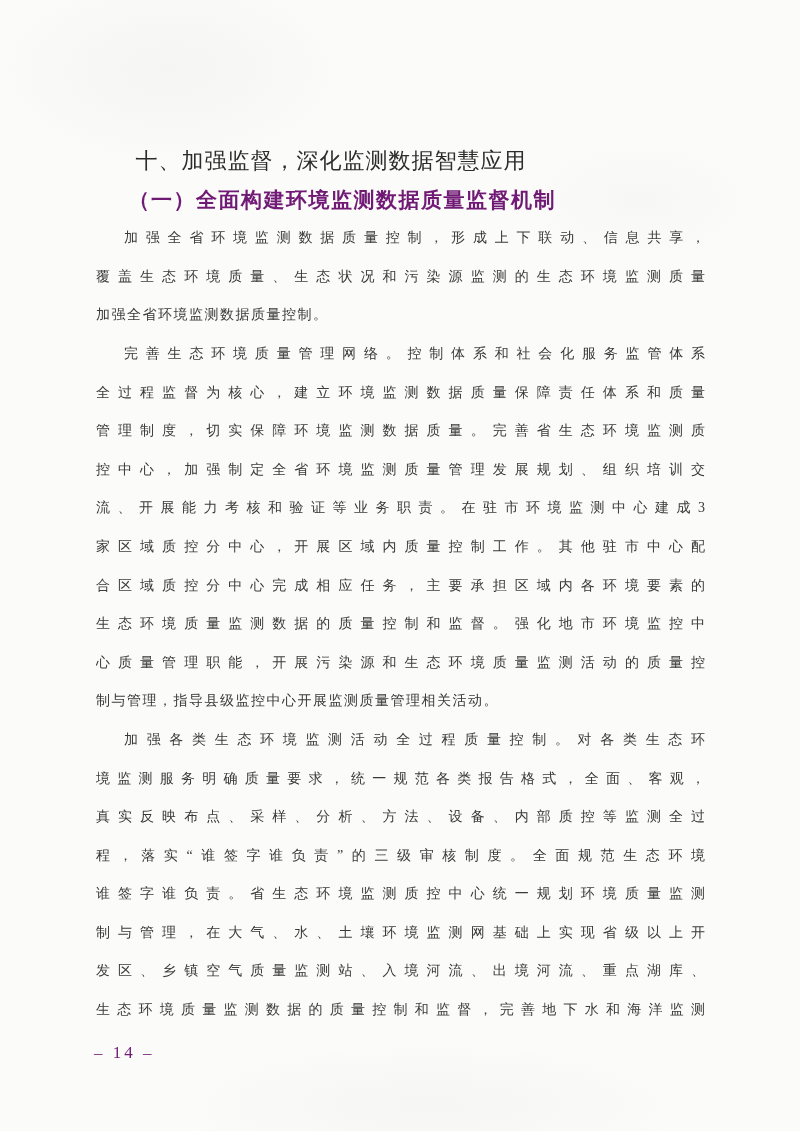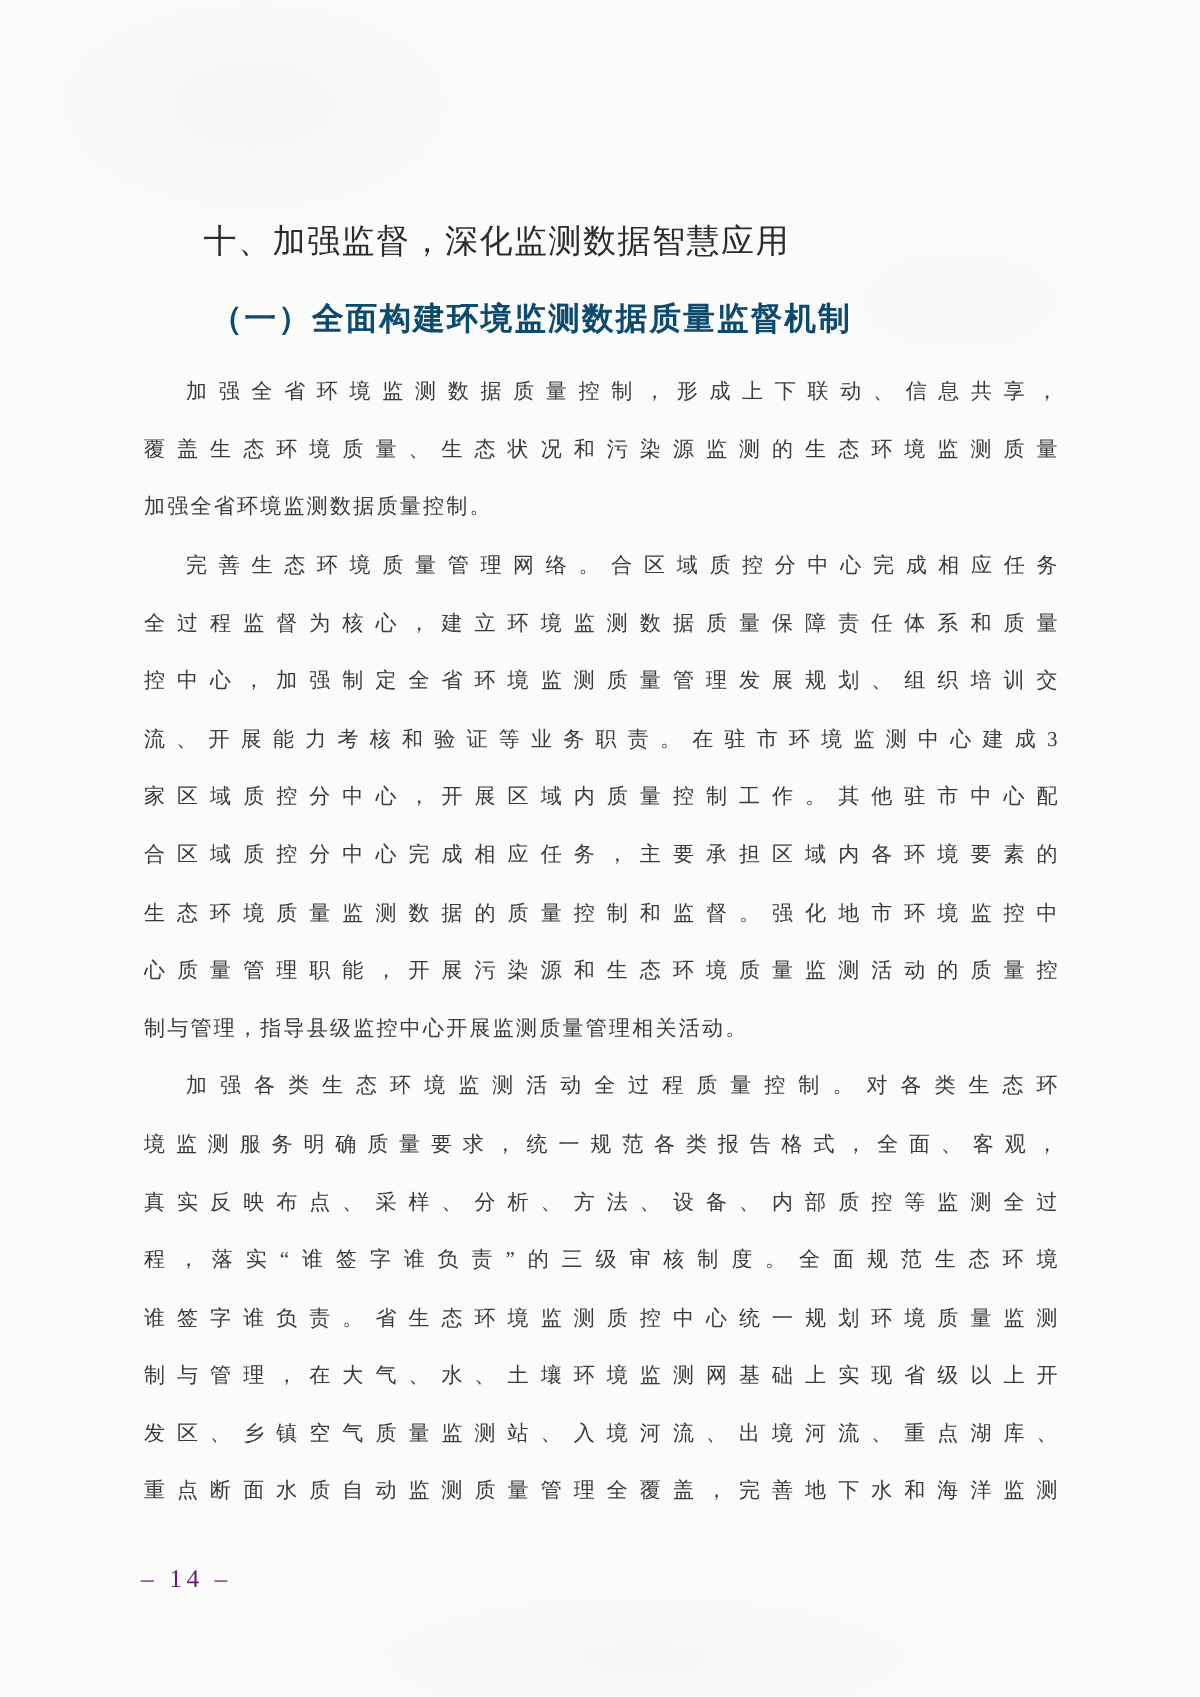--- a/index.html
+++ b/index.html
@@ -43,26 +43,26 @@
     font-weight: 400;
     font-size: 22px;
     line-height: 38.6px;
     height: 38.6px;
     color: var(--heading-color);
     text-indent: 1.8em;
     letter-spacing: 1px;
     white-space: nowrap;
   }
   .subheading {
-    margin: 12px;
+    margin: 0;
     font-weight: 600;
     font-size: 21px;
     line-height: 38.6px;
     height: 38.6px;
-    color: #0c4a6e;
+    color: #701a75;
     text-indent: 1.55em;
     letter-spacing: 1.5px;
     white-space: nowrap;
   }
   .paragraph { margin: 0; }
   .line {
     font-size: 14px;
     line-height: 38.6px;
     height: 38.6px;
     color: var(--body-color);
@@ -94,37 +94,38 @@
   <div class="content">
     <h1 class="heading">十、加强监督，深化监测数据智慧应用</h1>
     <h2 class="subheading">（一）全面构建环境监测数据质量监督机制</h2>
     <div id="paragraphs">
         <div class="paragraph">
           <div class="line first">加强全省环境监测数据质量控制，形成上下联动、信息共享，</div>
           <div class="line">覆盖生态环境质量、生态状况和污染源监测的生态环境监测质量</div>
           <div class="line para-end">加强全省环境监测数据质量控制。</div>
         </div>
         <div class="paragraph">
-          <div class="line first">完善生态环境质量管理网络。合区域质控分中心完成相应任务</div>
+          <div class="line first">完善生态环境质量管理网络。控制体系和社会化服务监管体系</div>
           <div class="line">全过程监督为核心，建立环境监测数据质量保障责任体系和质量</div>
+          <div class="line">管理制度，切实保障环境监测数据质量。完善省生态环境监测质</div>
           <div class="line">控中心，加强制定全省环境监测质量管理发展规划、组织培训交</div>
           <div class="line">流、开展能力考核和验证等业务职责。在驻市环境监测中心建成3</div>
           <div class="line">家区域质控分中心，开展区域内质量控制工作。其他驻市中心配</div>
           <div class="line">合区域质控分中心完成相应任务，主要承担区域内各环境要素的</div>
           <div class="line">生态环境质量监测数据的质量控制和监督。强化地市环境监控中</div>
           <div class="line">心质量管理职能，开展污染源和生态环境质量监测活动的质量控</div>
           <div class="line para-end">制与管理，指导县级监控中心开展监测质量管理相关活动。</div>
         </div>
         <div class="paragraph">
           <div class="line first">加强各类生态环境监测活动全过程质量控制。对各类生态环</div>
           <div class="line">境监测服务明确质量要求，统一规范各类报告格式，全面、客观，</div>
           <div class="line">真实反映布点、采样、分析、方法、设备、内部质控等监测全过</div>
           <div class="line">程，落实“谁签字谁负责”的三级审核制度。全面规范生态环境</div>
           <div class="line">谁签字谁负责。省生态环境监测质控中心统一规划环境质量监测</div>
           <div class="line">制与管理，在大气、水、土壤环境监测网基础上实现省级以上开</div>
           <div class="line">发区、乡镇空气质量监测站、入境河流、出境河流、重点湖库、</div>
-          <div class="line">重点断面水质自动监测质量管理全覆盖，完善地下水和海洋监测</div>
+          <div class="line">生态环境质量监测数据的质量控制和监督，完善地下水和海洋监测</div>
         </div>
       </div>
   </div>
 
   <div class="page-number">– 14 –</div>
 </div>
 
 </body></html>

